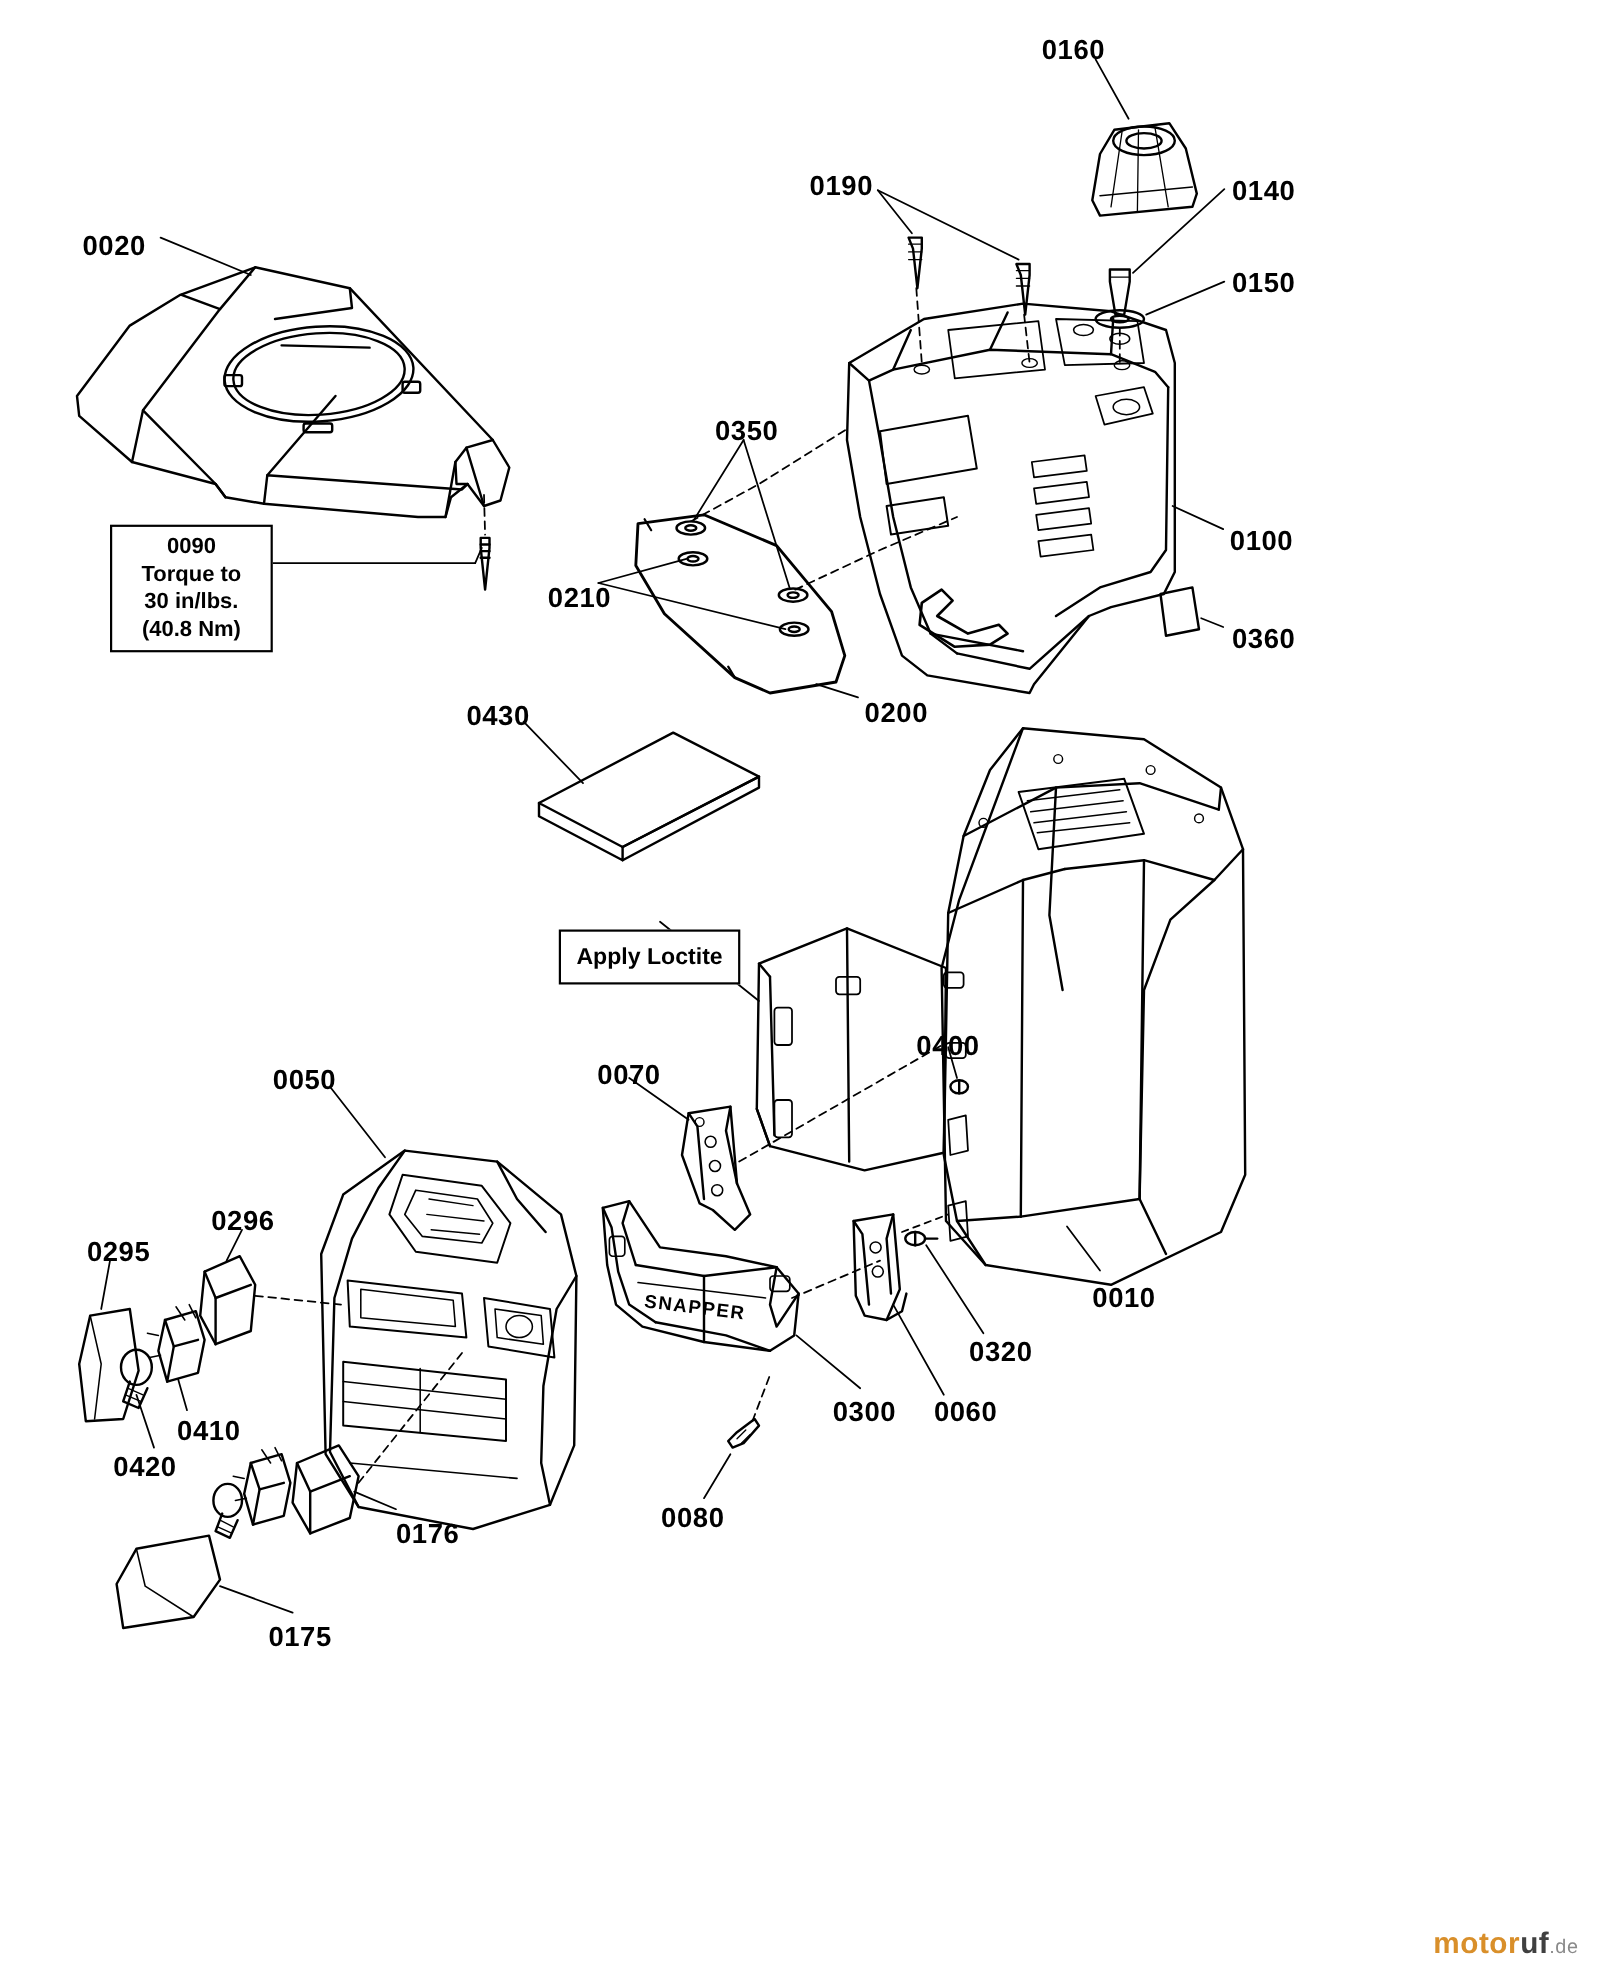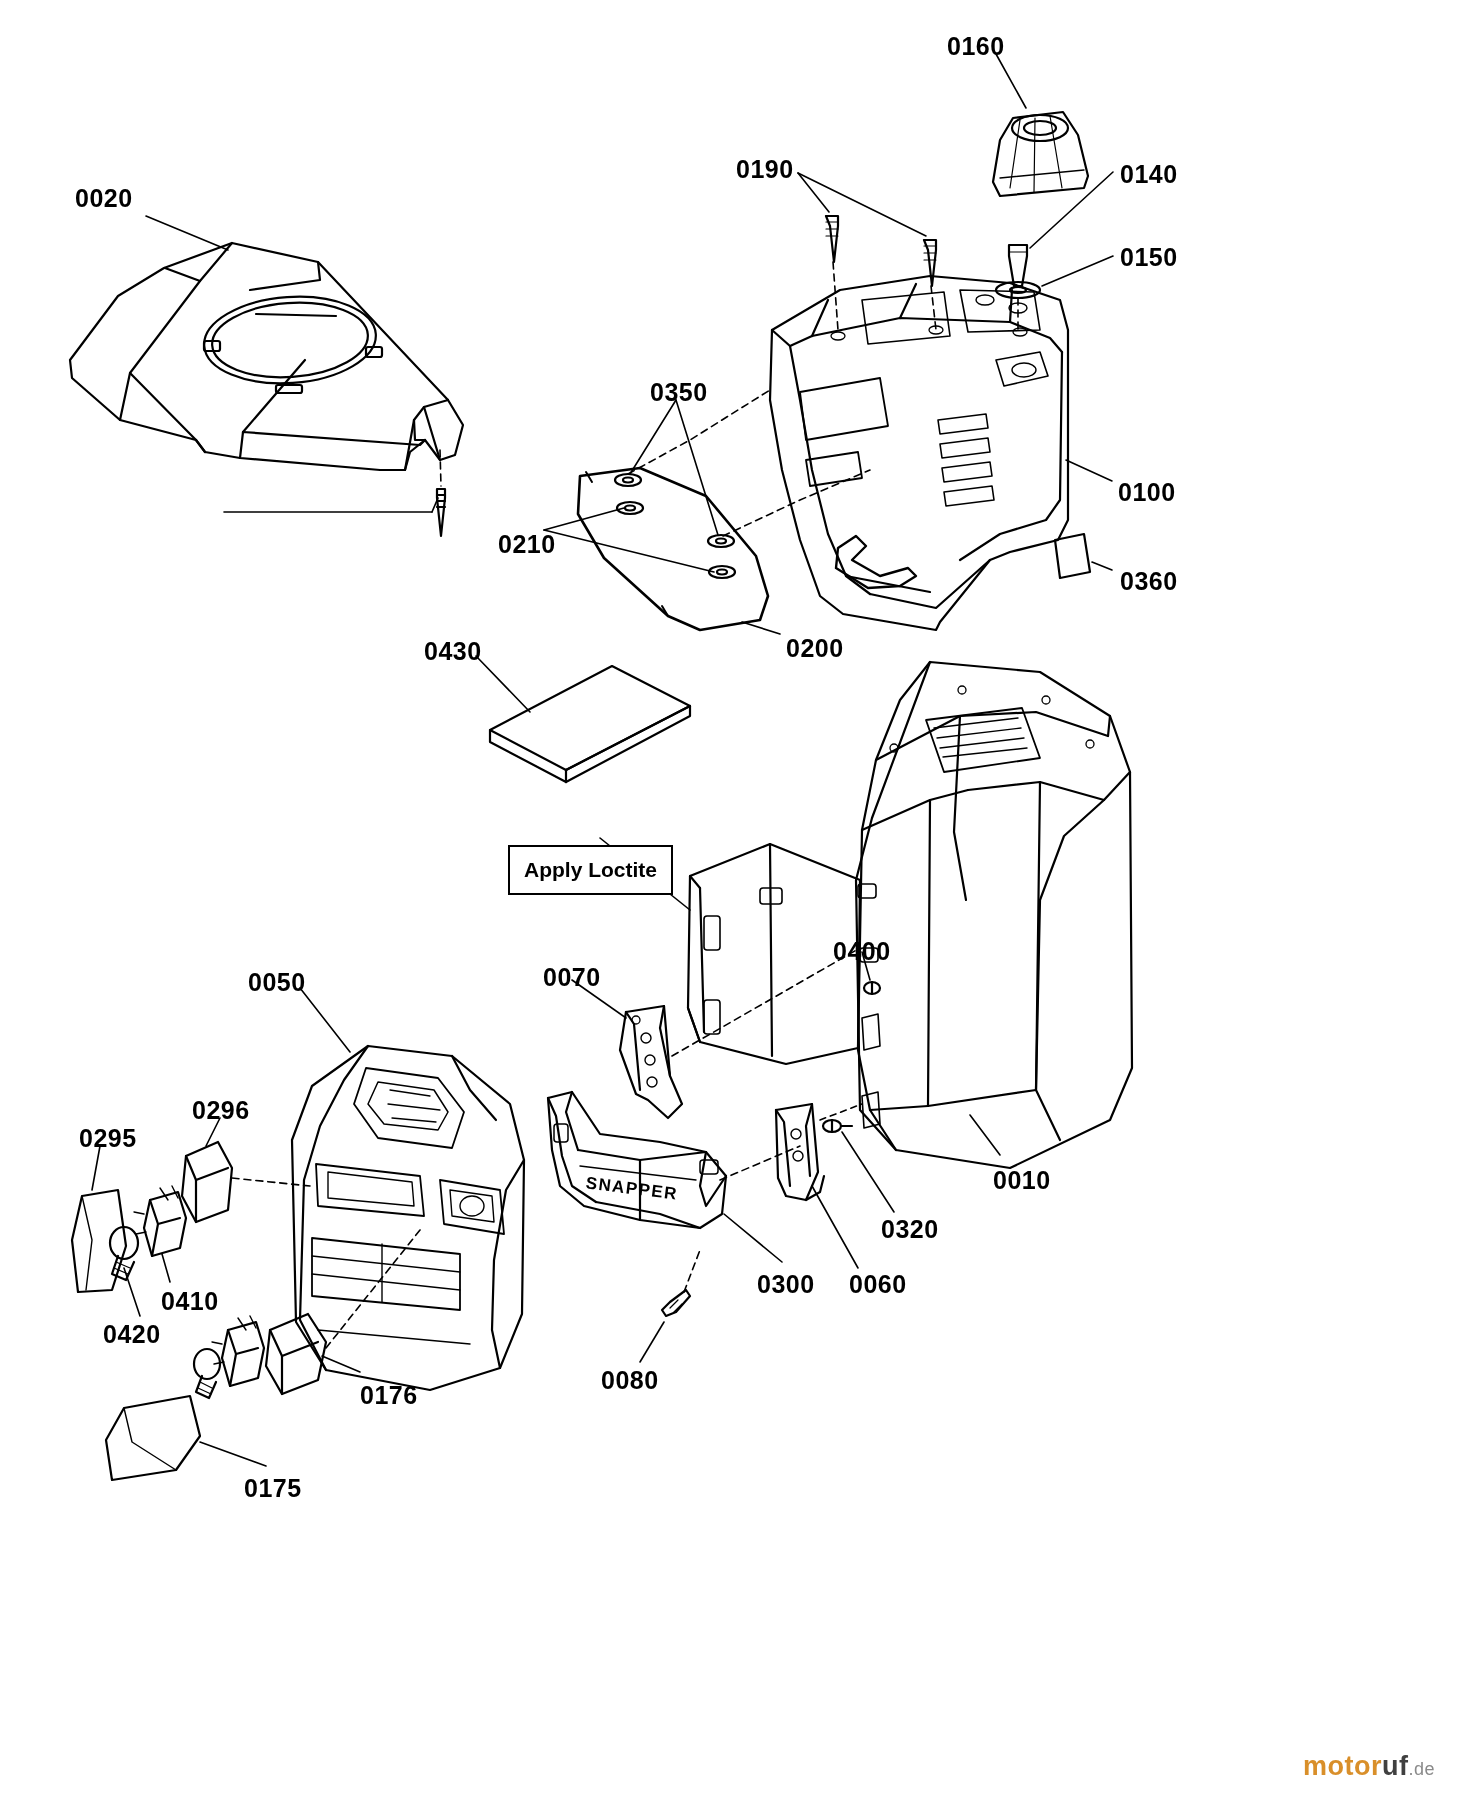--- a/index.html
+++ b/index.html
@@ -377,21 +377,21 @@
         <path d="M124,1408 L132,1442 L176,1470" stroke-width="1.4"></path>
       </g>
       <path d="M266,1466 L200,1442" stroke-width="1.6"></path>
     </g>
 
     <g transform="rotate(7 632 1187)">
       <text x="632" y="1194" text-anchor="middle" font-family="Liberation Sans, sans-serif" font-size="17" font-weight="bold" letter-spacing="1.5" fill="#000" id="brandText">SNAPPER</text>
     </g>
   </svg>
 
-  <div class="cal" style="left:75px;top:184px">0020</div>
+  <div class="cal" style="left:75px;top:210px">0020</div>
   <div class="cal" style="left:947px;top:32px">0160</div>
   <div class="cal" style="left:736px;top:155px">0190</div>
   <div class="cal" style="left:1120px;top:160px">0140</div>
   <div class="cal" style="left:1120px;top:243px">0150</div>
   <div class="cal" style="left:1118px;top:478px">0100</div>
   <div class="cal" style="left:650px;top:378px">0350</div>
   <div class="cal" style="left:498px;top:530px">0210</div>
   <div class="cal" style="left:786px;top:634px">0200</div>
   <div class="cal" style="left:1120px;top:567px">0360</div>
   <div class="cal" style="left:424px;top:637px">0430</div>
@@ -403,20 +403,24 @@
   <div class="cal" style="left:360px;top:1381px">0176</div>
   <div class="cal" style="left:244px;top:1474px">0175</div>
   <div class="cal" style="left:543px;top:963px">0070</div>
   <div class="cal" style="left:833px;top:937px">0400</div>
   <div class="cal" style="left:881px;top:1215px">0320</div>
   <div class="cal" style="left:849px;top:1270px">0060</div>
   <div class="cal" style="left:757px;top:1270px">0300</div>
   <div class="cal" style="left:601px;top:1366px">0080</div>
   <div class="cal" style="left:993px;top:1166px">0010</div>
 
+  <div class="note" style="left:100px;top:477px;width:124px;">0090
+Torque to
+30 in/lbs.
+(40.8 Nm)</div>
 
   <div class="note single" style="left:508px;top:812px;margin-top:33px;">Apply Loctite</div>
 
   <div class="wm">
     <span class="m">motor</span><span class="o">uf</span><span class="de">.de</span>
   </div>
 
 </div>
 
 </body></html>

